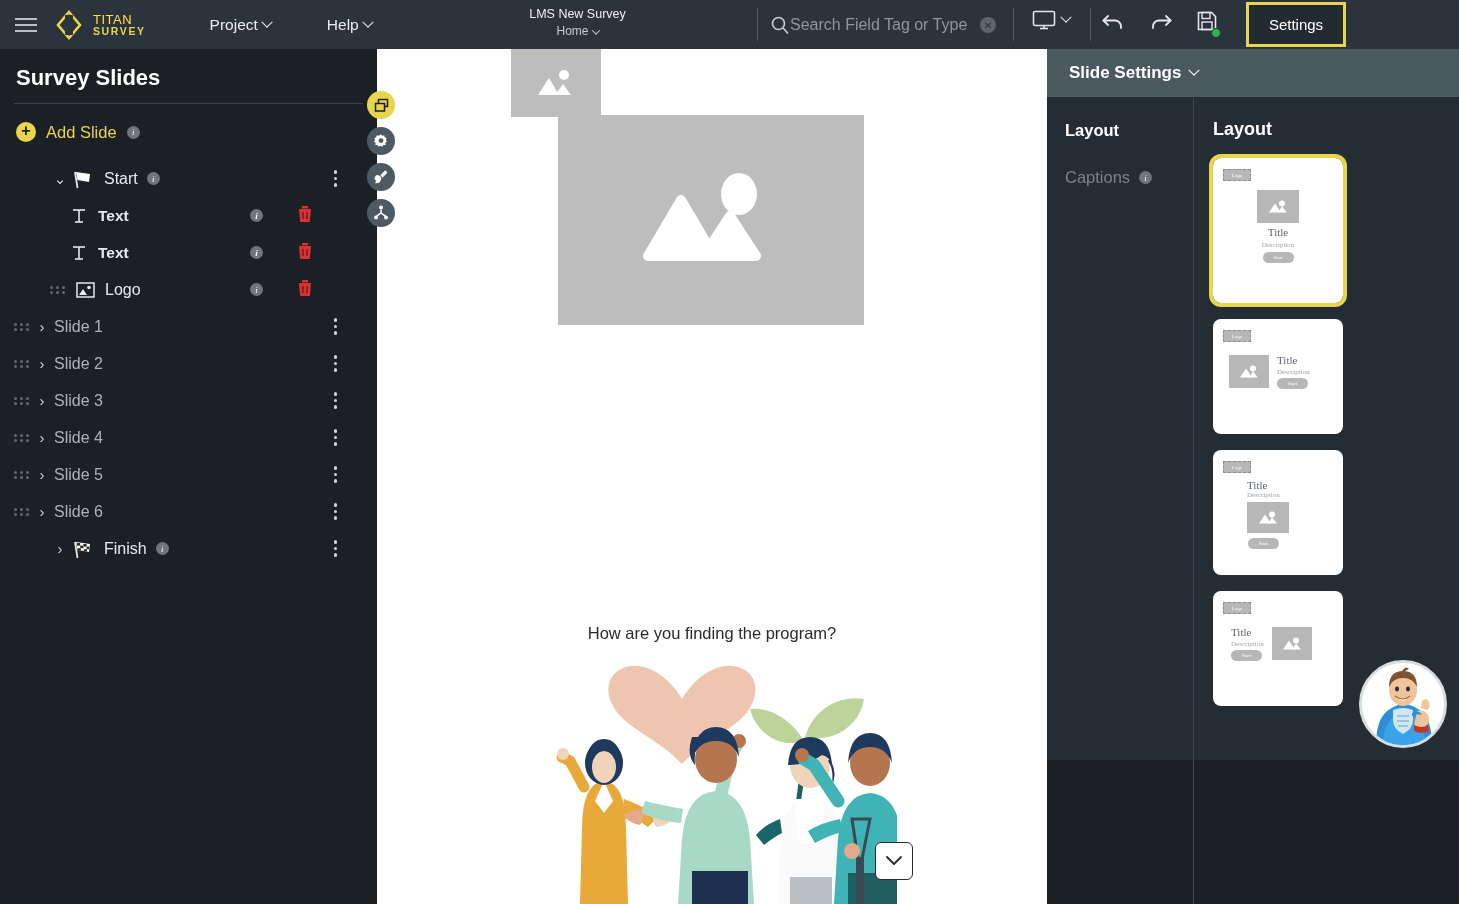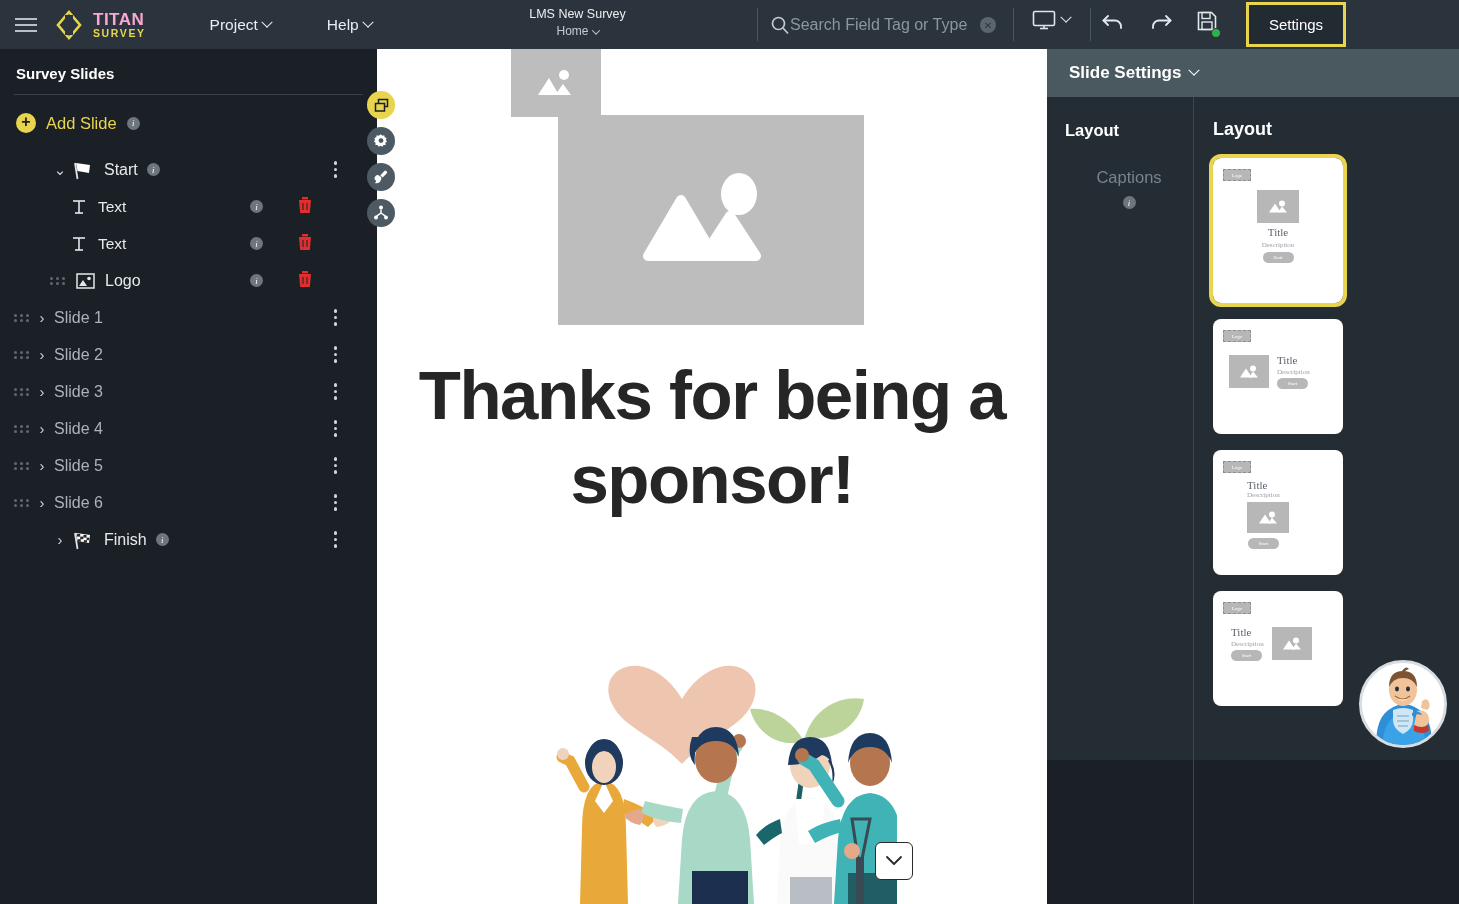--- a/index.html
+++ b/index.html
@@ -15,21 +15,21 @@
   .topbar {
     position: absolute; top: 0; left: 0; width: 1459px; height: 49px;
     background: #2b343c; display: flex; align-items: center;
   }
   .hamburger { width: 52px; height: 49px; display: flex; flex-direction: column;
     align-items: center; justify-content: center; gap: 4px; cursor: pointer; }
   .hamburger i { display: block; width: 22px; height: 2px; background: #b9c0c6; }
   .logo-wrap { display: flex; align-items: center; gap: 9px; margin-left: 2px; }
   .logo-mark { width: 30px; height: 30px; }
   .logo-txt { line-height: 1; }
-  .logo-titan { font-size: 17px; font-weight: bold; color: #f9a8d4; letter-spacing: .5px; }
+  .logo-titan { font-size: 13px; font-weight: normal; color: #fde047; letter-spacing: .5px; }
   .logo-survey { font-size: 10.5px; font-weight: bold; color: #e8d44d; letter-spacing: 1.6px; }
   .menu-item {
     color: #e9edf0; font-size: 15.5px; display: flex; align-items: center; gap: 5px;
     cursor: pointer; padding: 0 8px;
   }
   .m-proj { margin-left: 56px; text-align: center; }
   .m-help { margin-left: 40px; }
   .caret { display: inline-block; width: 8px; height: 8px;
     border-right: 1.7px solid currentColor; border-bottom: 1.7px solid currentColor;
     transform: rotate(45deg) translate(-2px,-2px); }
@@ -67,21 +67,21 @@
     position: absolute; left: 1346px; top: 0; width: 113px; height: 49px;
     background: #e8d940; color: #272f36; font-size: 15px;
     display: flex; align-items: center; justify-content: center; cursor: pointer;
   }
 
   
   .sidebar {
     position: absolute; top: 49px; left: 0; width: 377px; height: 855px;
     background: #1b2026; color: #fff; padding: 0 14px;
   }
-  .sb-title { font-size: 15px; font-weight: bold; padding: 16px 0 12px 2px; }
+  .sb-title { font-size: 22px; font-weight: bold; padding: 16px 0 12px 2px; }
   .sb-rule { height: 1px; background: #39424a; margin-bottom: 14px; }
   .add-slide { display: flex; align-items: center; gap: 10px; cursor: pointer;
     padding: 4px 0 4px 2px; }
   .plus-circle { width: 20px; height: 20px; border-radius: 50%; background: #e8d44d;
     color: #1b2026; font-size: 16px; font-weight: bold; line-height: 18px;
     text-align: center; }
   .add-label { color: #e8d44d; font-size: 16.5px; }
   .ibadge { width: 13px; height: 13px; border-radius: 50%; background: #6d767d;
     color: #fff; font-size: 9px; font-style: italic; font-family: "Liberation Serif", serif;
     display: inline-flex; align-items: center; justify-content: center; }
@@ -91,21 +91,21 @@
     opacity: .55; }
   .grip i { width: 3px; height: 3px; border-radius: 50%; background: #9aa3aa; }
   .chev { width: 24px; color: #cfd6db; font-size: 15px; cursor: pointer;
     display: flex; align-items: center; justify-content: center; }
   .nodelabel { font-size: 16px; color: #e6eaed; }
   .nodelabel.dim { color: #aab3ba; }
   .node-icon { margin-right: 10px; display: inline-flex; }
   .kebab { position: absolute; right: 26px; display: flex; flex-direction: column;
     gap: 3px; cursor: pointer; }
   .kebab i { width: 3.5px; height: 3.5px; border-radius: 50%; background: #cfd6db; }
-  .child { padding-left: 56px; }
+  .child { padding-left: 56px; font-weight: bold; }
   .child .nodelabel { font-size: 15.5px; }
   .child-info { position: absolute; right: 100px; }
   .trash { position: absolute; right: 50px; cursor: pointer; }
   .indent-1 { padding-left: 34px; }
   .fab-col { position: absolute; right: -18px; top: 42px; display: flex;
     flex-direction: column; gap: 8px; z-index: 5; }
   .fab { width: 28px; height: 28px; border-radius: 50%; background: #4d5a64;
     display: flex; align-items: center; justify-content: center; cursor: pointer; }
   .fab.accent { background: #e8d44d; }
   .chat-btn { position: absolute; left: 10px; bottom: 0; width: 125px; height: 44px;
@@ -135,21 +135,21 @@
   .rpanel { position: absolute; top: 49px; left: 1047px; width: 412px; height: 711px;
     background: #242d34; }
   .rp-head { height: 48px; background: #4a5860; display: flex; align-items: center;
     padding-left: 22px; gap: 9px; color: #fff; font-size: 17px; font-weight: bold;
     cursor: pointer; }
   .rp-body { display: flex; height: 807px; }
   .rp-nav { width: 147px; border-right: 1px solid #3b464e; padding: 24px 0 0 18px; }
   .rp-nav .it { font-size: 16.5px; margin-bottom: 28px; cursor: pointer;
     display: flex; align-items: center; gap: 9px; }
   .rp-nav .it.active { color: #fff; font-weight: bold; }
-  .rp-nav .it.inactive { color: #79838b; flex-direction: column; }
+  .rp-nav .it.inactive { color: #79838b; }
   .rp-main { flex: 1; padding: 22px 0 0 19px; }
   .rp-main h3 { color: #fff; font-size: 18px; font-weight: bold; margin-bottom: 18px; }
   .thumb { width: 130px; background: #fff; border-radius: 8px; margin-bottom: 16px;
     position: relative; cursor: pointer; padding: 11px 10px; }
   .thumb.sel { outline: 4px solid #e8d44d; outline-offset: 0; }
   .t1 { height: 145px; } .t2 { height: 115px; } .t3 { height: 125px; } .t4 { height: 115px; }
   .t-logo { width: 28px; height: 12px; background: #b7b7b7;
     border: 1px dashed #8e8e8e; font-size: 5px; color: #fff; text-align: center;
     line-height: 11px; font-family: "Liberation Serif", serif; }
   .t-img { background: #b7b7b7; position: relative; }
@@ -521,21 +521,21 @@
     </div>
 
     <div class="ph-img main-ph">
       <svg width="150" height="112" viewBox="0 0 150 112">
         <ellipse cx="103" cy="30" rx="18" ry="21" fill="#fff"></ellipse>
         <path d="M12 92 L45 36 L78 92 Z" fill="#fff" stroke="#fff" stroke-width="10" stroke-linejoin="round"></path>
         <path d="M68 92 L94 52 L120 92 Z" fill="#fff" stroke="#fff" stroke-width="10" stroke-linejoin="round"></path>
       </svg>
     </div>
 
-    <div class="headline">Thanks for being a sponsor!</div>
+    <div class="subline">How are you finding the program?</div>
 
     <div class="illus">
       <svg width="345" height="245" viewBox="0 0 345 245">
 
         <path d="M130 105 C105 78 72 70 60 45 C48 20 68 2 92 8 C108 12 122 26 130 40
                  C138 26 152 12 168 8 C192 2 212 20 200 45 C188 70 155 78 130 105 Z" fill="#eec6b0"></path>
 
         <path d="M255 80 L243 168" stroke="#1d5f63" stroke-width="5" fill="none"></path>
         <path d="M253 78 C262 48 290 36 312 40 C308 66 283 84 253 78 Z" fill="#bcd49a"></path>
         <path d="M252 82 C238 58 216 48 198 50 C204 74 228 90 252 82 Z" fill="#bcd49a"></path>

